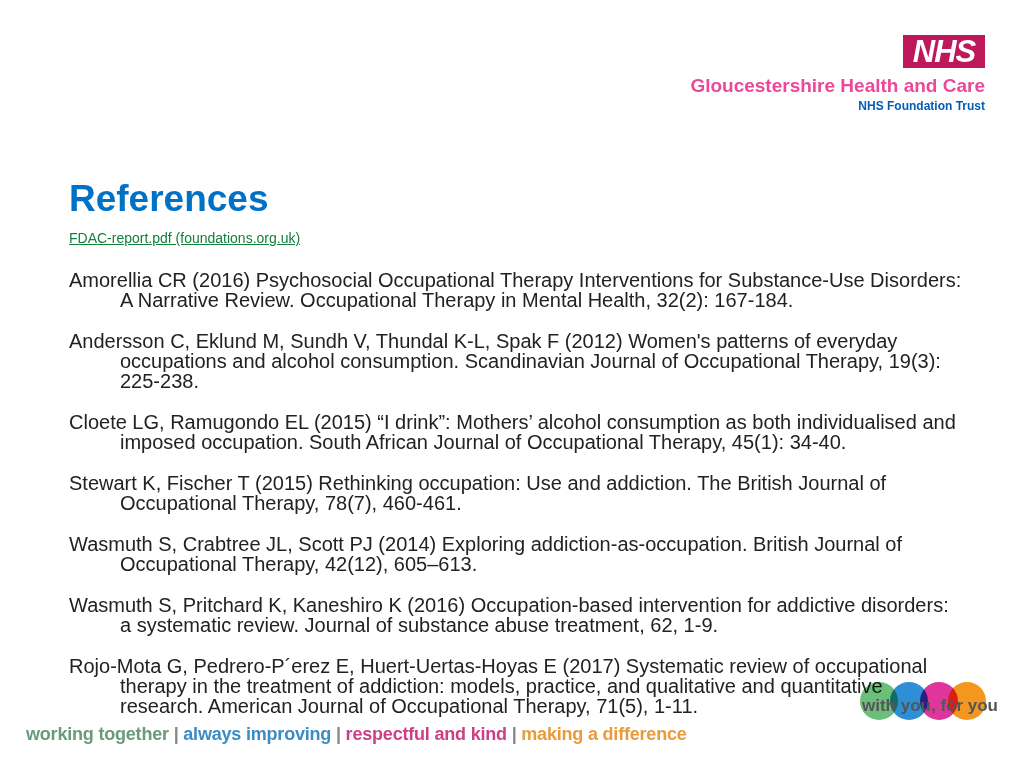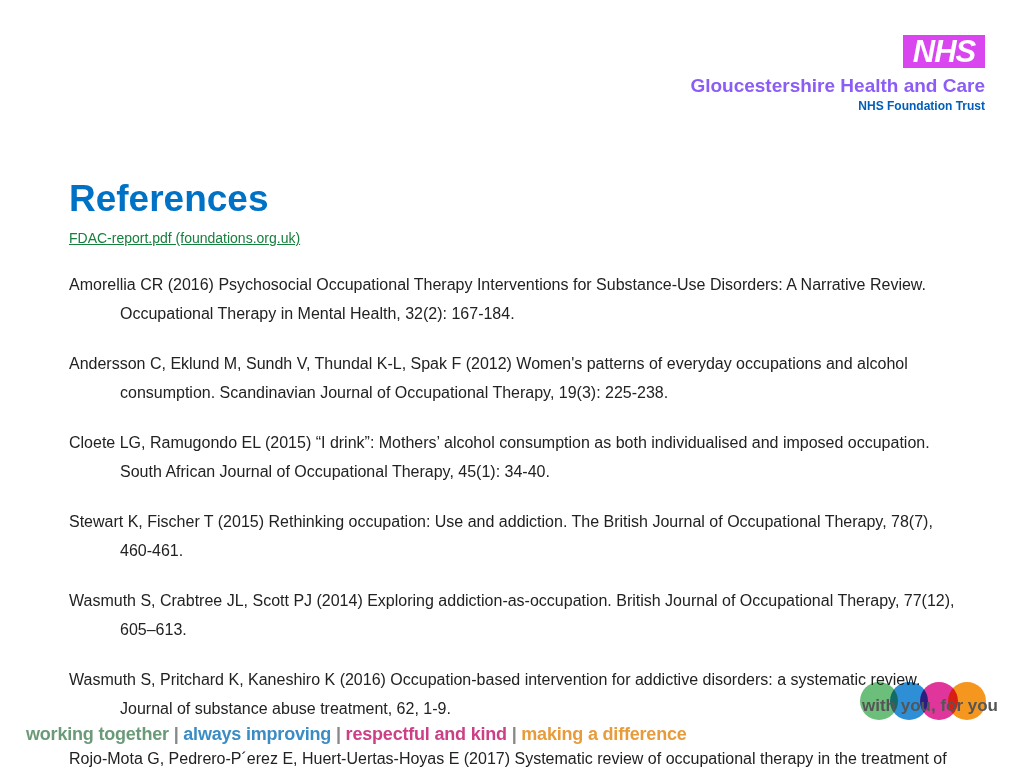--- a/index.html
+++ b/index.html
@@ -1,23 +1,23 @@
 <!DOCTYPE html>
 <html><head>
   <meta charset="utf-8">
   <style>
     html, body { margin:0; padding:0; }
     body { width:1024px; height:768px; background:#ffffff; position:relative; overflow:hidden; font-family:"Liberation Sans", sans-serif; }
-    .nhs-box { position:absolute; left:903px; top:35px; width:82px; height:33px; background:#d946ef; color:#fff; font-weight:bold; font-style:italic; font-size:31px; line-height:33px; text-align:center; letter-spacing:-1px; font-family:"Liberation Sans", sans-serif; }
-    .org-name { position:absolute; right:39px; top:75px; font-size:19px; font-weight:bold; color:#8b5cf6; white-space:nowrap; }
+    .nhs-box { position:absolute; left:903px; top:35px; width:82px; height:33px; background:#be185d; color:#fff; font-weight:bold; font-style:italic; font-size:31px; line-height:33px; text-align:center; letter-spacing:-1px; font-family:"Liberation Sans", sans-serif; }
+    .org-name { position:absolute; right:39px; top:75px; font-size:19px; font-weight:bold; color:#ec4899; white-space:nowrap; }
     .org-sub { position:absolute; right:39px; top:99px; font-size:12px; font-weight:bold; color:#005eb8; white-space:nowrap; }
     .title { position:absolute; left:69px; top:178px; font-size:37px; font-weight:bold; color:#0072c6; }
     .link { position:absolute; left:69px; top:230px; font-size:14px; color:#15803d; text-decoration:underline; font-family:"Liberation Sans", sans-serif; }
     .refs { position:absolute; left:69px; top:270px; width:895px; }
-    .ref { font-size:16px; line-height:29px; color:#222; padding-left:51px; text-indent:-51px; margin-bottom:21px; }
+    .ref { font-size:20px; line-height:20px; color:#222; padding-left:51px; text-indent:-51px; margin-bottom:21px; }
     .values { position:absolute; left:26px; top:724px; font-size:18px; font-weight:bold; white-space:nowrap; letter-spacing:-0.2px; }
     .v1 { color:#6a9a77; } .v2 { color:#3b8cc4; } .v3 { color:#cc3f86; } .v4 { color:#e89b3a; } .sep { color:#888; }
     .circles { position:absolute; left:860px; top:682px; width:128px; height:38px; }
     .circle { position:absolute; top:0; width:38px; height:38px; border-radius:50%; mix-blend-mode:multiply; }
     .tagline { position:absolute; left:862px; top:696px; font-size:17px; font-weight:bold; color:#555; white-space:nowrap; }
   </style>
 </head>
 <body>
 
 <div class="nhs-box">NHS</div>
@@ -25,21 +25,21 @@
 <div class="org-sub">NHS Foundation Trust</div>
 
 <h1 class="title" style="margin:0">References</h1>
 <a class="link">FDAC-report.pdf (foundations.org.uk)</a>
 
 <div class="refs">
   <p class="ref" style="margin-top:0">Amorellia CR (2016) Psychosocial Occupational Therapy Interventions for Substance-Use Disorders: A Narrative Review. Occupational Therapy in Mental Health,  32(2): 167-184.</p>
   <p class="ref" style="margin-top:0">Andersson C, Eklund M, Sundh V, Thundal K-L, Spak F (2012) Women's patterns of everyday occupations and alcohol consumption. Scandinavian Journal of Occupational Therapy, 19(3): 225-238.</p>
   <p class="ref" style="margin-top:0">Cloete LG, Ramugondo EL (2015) “I drink”: Mothers’ alcohol consumption as both individualised and imposed occupation. South African Journal of Occupational Therapy, 45(1): 34-40.</p>
   <p class="ref" style="margin-top:0">Stewart K, Fischer T (2015) Rethinking occupation: Use and addiction. The British Journal of Occupational Therapy, 78(7), 460-461.</p>
-  <p class="ref" style="margin-top:0">Wasmuth S, Crabtree JL, Scott PJ (2014) Exploring addiction-as-occupation. British Journal of Occupational Therapy, 77(12), 605–613.</p>
+  <p class="ref" style="margin-top:0">Wasmuth S, Crabtree JL, Scott PJ (2014) Exploring addiction-as-occupation. British Journal of Occupational Therapy, 42(12), 605–613.</p>
   <p class="ref" style="margin-top:0">Wasmuth S, Pritchard K, Kaneshiro K (2016) Occupation-based intervention for addictive disorders: a systematic review. Journal of substance abuse treatment, 62, 1-9.</p>
   <p class="ref" style="margin-top:0">Rojo-Mota G, Pedrero-P´erez E, Huert-Uertas-Hoyas E (2017) Systematic review of occupational therapy in the treatment of addiction: models, practice, and qualitative and quantitative research. American Journal of Occupational Therapy, 71(5), 1-11.</p>
 </div>
 
 <div class="values">
   <span class="v1">working together</span>
   <span class="sep">|</span>
   <span class="v2">always improving</span>
   <span class="sep">|</span>
   <span class="v3">respectful and kind</span>

